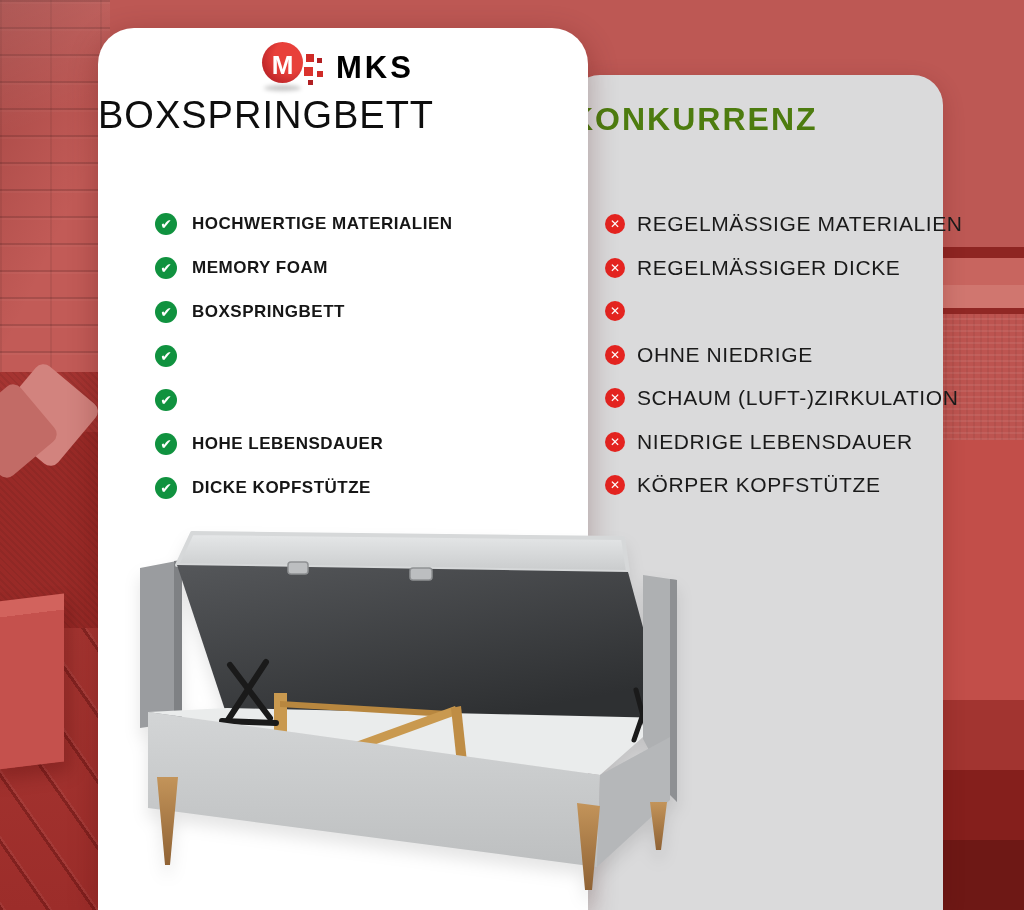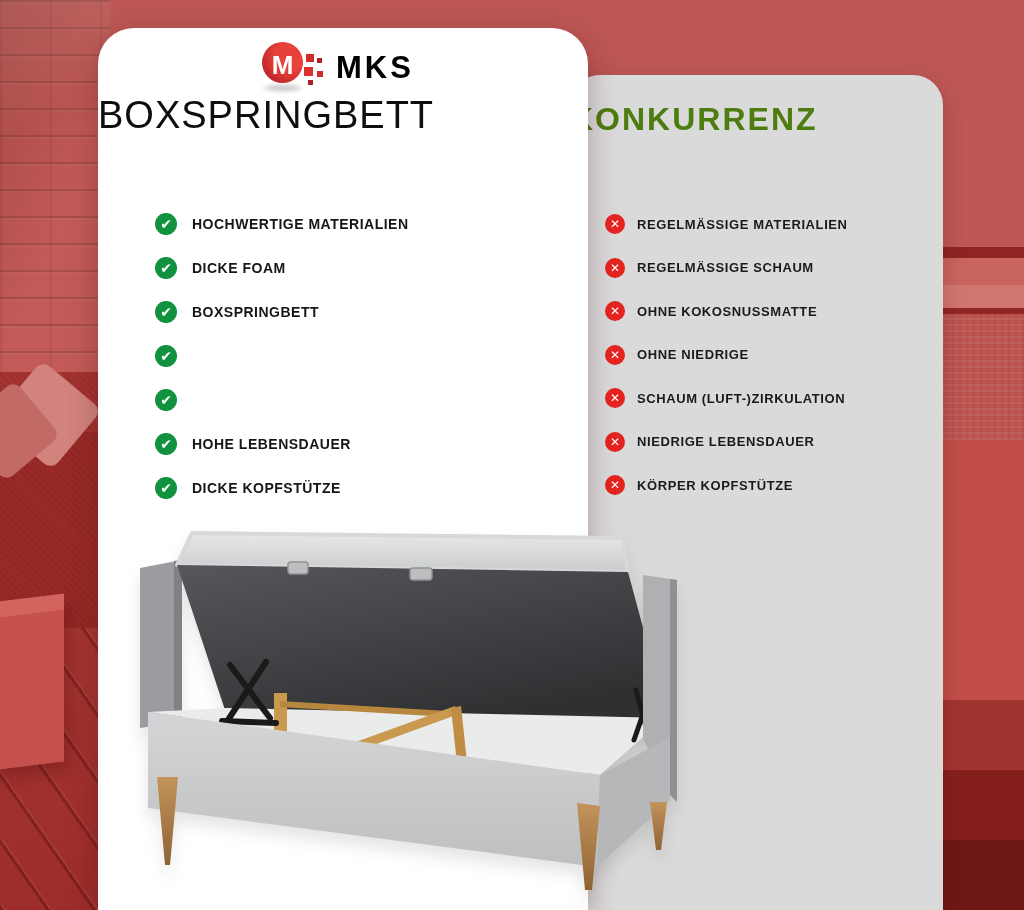--- a/index.html
+++ b/index.html
@@ -53,32 +53,32 @@
     box-shadow:0 6px 22px rgba(70,10,10,.20);}
   #panel-title{position:absolute;left:0;top:26px;width:100%;text-align:left;
     font-size:32px;font-weight:bold;letter-spacing:2px;color:#4d7c0f;}
   .list{position:absolute;display:flex;flex-direction:column;}
   #drawback-list{left:35px;top:136px;gap:17.5px;}
   .row{display:flex;align-items:center;height:26px;white-space:nowrap;}
   .badge{flex:none;display:flex;align-items:center;justify-content:center;
     border-radius:50%;color:#fff;}
   .x-badge{width:20px;height:20px;background:var(--red,#e52420);
     font-size:12px;font-weight:900;margin-right:12px;}
-  .drawback-label{font-size:13px;font-weight:bold;letter-spacing:.6px;color:#1a1a1a;}
+  .drawback-label{font-size:21px;font-weight:normal;letter-spacing:.6px;color:#1a1a1a;}
 
   
   #card{position:absolute;left:98px;top:28px;width:490px;height:882px;
     background:#ffffff;border-radius:36px 36px 0 0;
     box-shadow:0 8px 30px rgba(70,10,10,.30);}
   #card-title{position:absolute;left:0;top:66px;width:100%;text-align:left;
     font-size:38px;font-weight:normal;letter-spacing:1px;color:#0e0e0e;}
   #feature-list{left:57px;top:183px;gap:18px;}
   .check-badge{width:22px;height:22px;background:var(--green,#10923f);
     font-size:14px;font-weight:900;margin-right:15px;}
-  .feature-label{font-size:14px;font-weight:bold;letter-spacing:.5px;color:#161616;}
+  .feature-label{font-size:17px;font-weight:bold;letter-spacing:.5px;color:#161616;}
 
   
   #logo{position:absolute;left:0;top:0;width:100%;height:100px;}
   #logo-circle{position:absolute;left:164px;top:14px;width:41px;height:41px;border-radius:50%;
     background:radial-gradient(circle at 68% 35%, #e8403a 0 40%, #c0272a 75%, #8f161d 100%);
     display:flex;align-items:center;justify-content:center;}
   #logo-circle span{color:#fff;font-weight:bold;font-size:26px;line-height:1;
     transform:translateY(2px);}
   #logo-shadow{position:absolute;left:166px;top:57px;width:37px;height:6px;border-radius:50%;
     background:rgba(0,0,0,.22);filter:blur(2px);}
@@ -111,25 +111,24 @@
 
   <div id="panel">
     <div id="panel-title">KONKURRENZ</div>
     <div class="list" id="drawback-list">
       <div class="row">
         <span class="badge x-badge">✕</span>
         <span class="drawback-label">REGELMÄSSIGE MATERIALIEN</span>
         </div>
       <div class="row">
         <span class="badge x-badge">✕</span>
-        <span class="drawback-label">REGELMÄSSIGE SCHAUM</span>
-        </div>
-      <div class="row">
-        <span class="badge x-badge">✕</span>
-        <span class="drawback-label">OHNE KOKOSNUSSMATTE</span>
+        <span class="drawback-label">REGELMÄSSIGER DICKE</span>
+        </div>
+      <div class="row">
+        <span class="badge x-badge">✕</span>
         </div>
       <div class="row">
         <span class="badge x-badge">✕</span>
         <span class="drawback-label">OHNE NIEDRIGE</span>
         </div>
       <div class="row">
         <span class="badge x-badge">✕</span>
         <span class="drawback-label">SCHAUM (LUFT-)ZIRKULATION</span>
         </div>
       <div class="row">
@@ -157,21 +156,21 @@
       <div id="logo-text">MKS</div>
     </div>
     <div id="card-title">BOXSPRINGBETT</div>
     <div class="list" id="feature-list">
       <div class="row">
         <span class="badge check-badge">✔</span>
         <span class="feature-label">HOCHWERTIGE MATERIALIEN</span>
         </div>
       <div class="row">
         <span class="badge check-badge">✔</span>
-        <span class="feature-label">DICKE FOAM</span>
+        <span class="feature-label">MEMORY FOAM</span>
         </div>
       <div class="row">
         <span class="badge check-badge">✔</span>
         <span class="feature-label">BOXSPRINGBETT</span>
         </div>
       <div class="row">
         <span class="badge check-badge">✔</span>
         </div>
       <div class="row">
         <span class="badge check-badge">✔</span>

